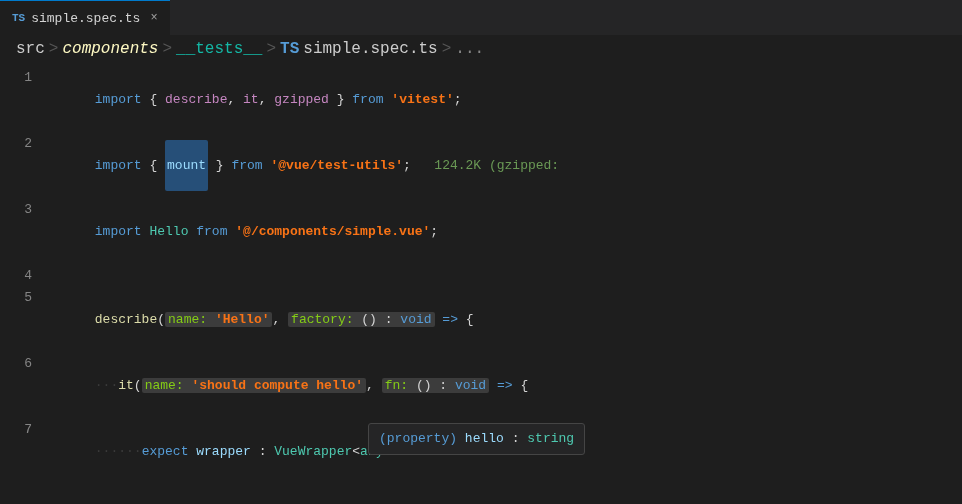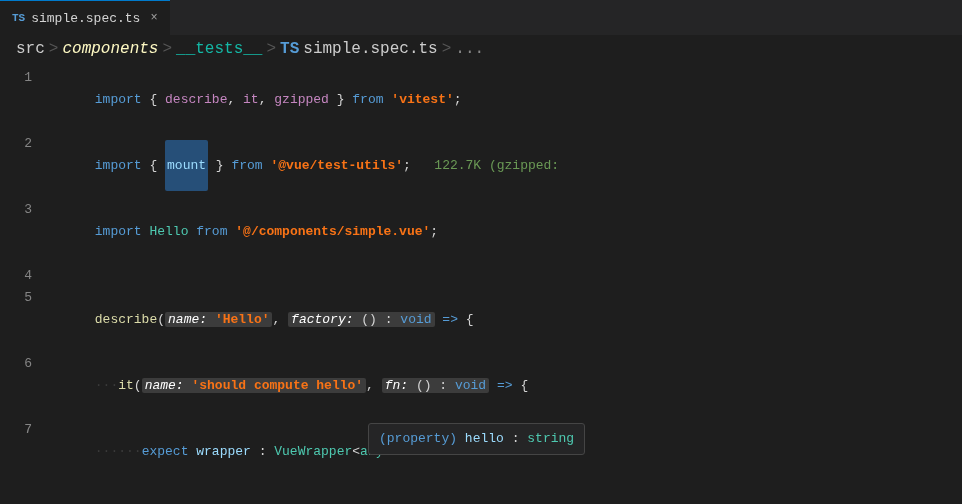--- a/index.html
+++ b/index.html
@@ -105,21 +105,21 @@
     }
 
     
     .kw { color: #569cd6; }       
     .kw2 { color: #c586c0; }      
     .fn { color: #dcdcaa; }       
     .str { color: #f97316; font-weight: bold; }      
     .type { color: #4ec9b0; }     
     .punct { color: #d4d4d4; }    
     .var { color: #9cdcfe; }     
-    .param-label { color: #ffffff; font-style: italic; } 
+    .param-label { color: #84cc16; } 
     .arrow { color: #569cd6; }
     .size-hint { color: #6a9955; }
 
     
     .param-box {
       background-color: #3c3c3c;
       border-radius: 2px;
       padding: 0 3px;
     }
 
@@ -174,21 +174,21 @@
   <div class="line">
     <span class="line-number">1</span>
     <span class="line-content">
       <span class="kw">import</span><span class="punct"> { </span><span class="kw2">describe</span><span class="punct">, </span><span class="kw2">it</span><span class="punct">, </span><span class="kw2">gzipped</span><span class="punct"> } </span><span class="kw">from</span><span class="punct"> </span><span class="str">'vitest'</span><span class="punct">;</span>
     </span>
   </div>
 
   <div class="line">
     <span class="line-number">2</span>
     <span class="line-content">
-      <span class="kw">import</span><span class="punct"> { </span><span class="var" style="background:#264f78;padding:18px 2px;border-radius:2px;">mount</span><span class="punct"> } </span><span class="kw">from</span><span class="punct"> </span><span class="str">'@vue/test-utils'</span><span class="punct">;   </span><span class="size-hint">122.7K (gzipped:</span>
+      <span class="kw">import</span><span class="punct"> { </span><span class="var" style="background:#264f78;padding:18px 2px;border-radius:2px;">mount</span><span class="punct"> } </span><span class="kw">from</span><span class="punct"> </span><span class="str">'@vue/test-utils'</span><span class="punct">;   </span><span class="size-hint">124.2K (gzipped:</span>
     </span>
   </div>
 
   <div class="line">
     <span class="line-number">3</span>
     <span class="line-content">
       <span class="kw">import</span><span class="punct"> </span><span class="type">Hello</span><span class="punct"> </span><span class="kw">from</span><span class="punct"> </span><span class="str">'@/components/simple.vue'</span><span class="punct">;</span>
     </span>
   </div>
 

